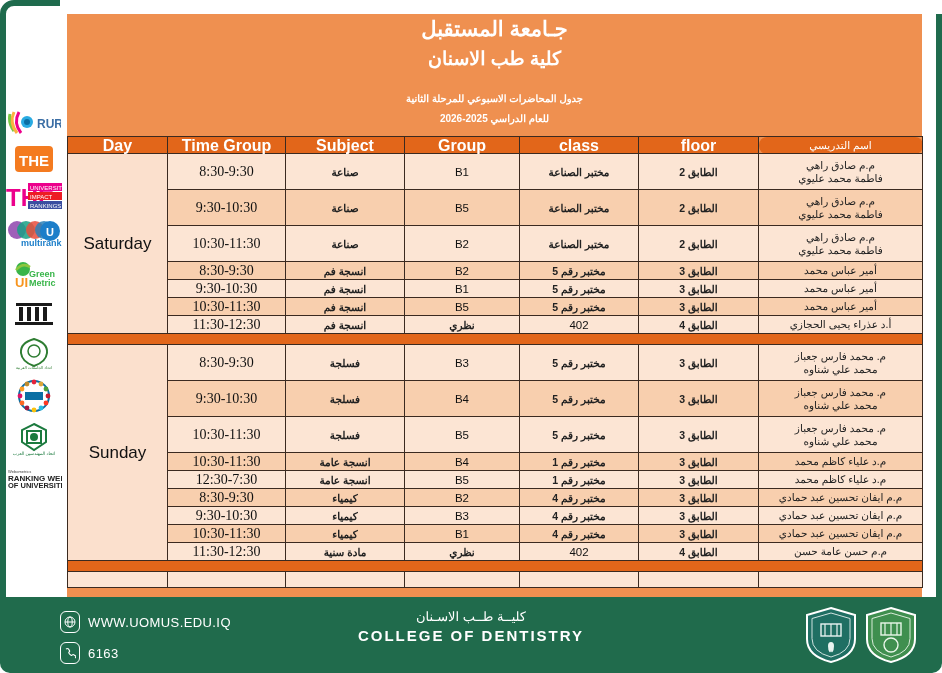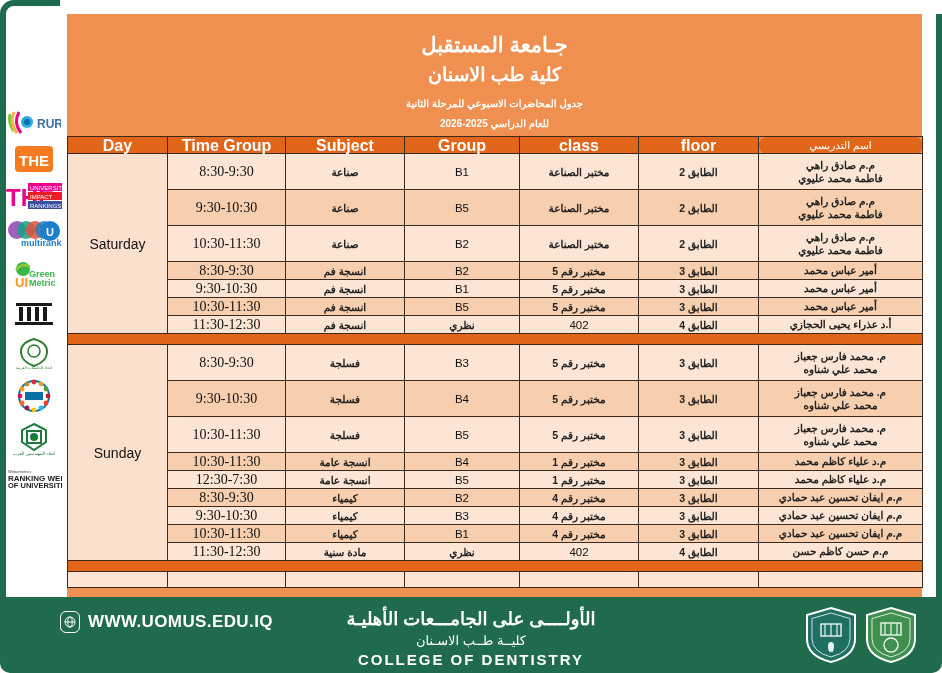--- a/index.html
+++ b/index.html
@@ -27,63 +27,63 @@
     position: absolute; left: 6px; top: 110px; width: 60px; height: 420px;
     display: flex; flex-direction: column; align-items: flex-start; gap: 9px;
   }
   .logo-box { width: 56px; display: flex; flex-direction: column; align-items: center; }
 
   
   .panel {
     position: absolute; left: 67px; top: 14px; width: 855px; height: 583px;
     background: #ef9050;
   }
-  .panel-head { padding-top: 16px; text-align: center; color: #ffffff; }
+  .panel-head { text-align: center; color: #ffffff; }
   .ttl-1 { font-size: 21px; font-weight: bold; line-height: 30px; direction: rtl; }
   .ttl-2 { font-size: 19px; font-weight: bold; line-height: 30px; direction: rtl; }
-  .sub-1 { font-size: 10px; font-weight: bold; line-height: 22px; direction: rtl; margin-top: 3px;}
+  .sub-1 { font-size: 10px; font-weight: bold; line-height: 22px; direction: rtl; margin-top: 14px;}
   .sub-2 { font-size: 10px; font-weight: bold; line-height: 18px; direction: rtl; }
 
   
   .tbl-wrap { position: absolute; left: 0px; top: 122px; width: 855px; }
   table.sched { border-collapse: collapse; width: 855px; table-layout: fixed; font-size: 11px; }
   table.sched td, table.sched th { border: 1px solid #3b2a20; padding: 0 3px; }
   thead th {
     background: #e2661a; color: #ffffff; font-weight: bold;
     height: 17px; font-size: 16px; text-align: center; line-height: 15px;
   }
   th.ar { direction: rtl; font-size: 10.5px; font-weight: normal; border-radius: 8px; }
 
   td { text-align: center; vertical-align: middle; color: #1a1a1a; }
   .ar { direction: rtl; }
   .c-light { background: #fce5d4; }
   .c-dark  { background: #f8cfae; }
-  .daycell { background: #fbe0cd; font-size: 14px; font-weight: normal; color: #111; }
-  .teacher { font-size: 10.5px; font-weight: bold; color: #222; direction: rtl; line-height: 13px; margin-left: 9px; }
+  .daycell { background: #fbe0cd; font-size: 17px; font-weight: normal; color: #111; }
+  .teacher { font-size: 10.5px; font-weight: normal; color: #222; direction: rtl; line-height: 13px; margin-left: 9px; }
   .ar-b { font-weight: bold; direction: rtl; font-size: 10.5px; color: #222; }
   .time { font-size: 14px; color: #111; font-family: Liberation Serif, serif; }
   .grp  { font-size: 11.5px; color: #111; }
   .band td { background: #e2661a; height: 11px; border-left: 1px solid #e2661a; border-right: 1px solid #e2661a; padding:0; }
   .tall td { height: 36px; }
   .short td { height: 18px; }
   .blank td { height: 16px; }
 
   
   .footer {
     position: absolute; left: 0; bottom: 0; width: 942px; height: 76px;
     background: #206b4c; border-radius: 0 0 10px 10px;
     display: flex; align-items: center;
   }
   .foot-contact { position: absolute; left: 60px; top: 14px; color:#fff; }
   .fc-row { display: flex; align-items: center; gap: 8px; margin-bottom: 9px; }
   .fc-ico {
     width: 20px; height: 22px; border: 1.5px solid #fff; border-radius: 6px;
     display: flex; align-items: center; justify-content: center; font-size: 11px; color: #fff;
   }
-  .fc-txt { font-size: 17px; font-weight: bold; letter-spacing: .4px; }
+  .fc-txt { font-size: 13px; font-weight: normal; letter-spacing: .4px; }
   .foot-center {
     position: absolute; left: 0; right: 0; top: 10px; text-align: center; color: #fff;
   }
   .fa-1 { font-size: 18px; font-weight: bold; direction: rtl; line-height: 24px; letter-spacing: 1px;}
   .fa-2 { font-size: 13px; font-weight: normal; direction: rtl; line-height: 19px; letter-spacing: 1px;}
   .fa-3 { font-size: 15px; font-weight: bold; line-height: 20px; letter-spacing: 2px; }
   .foot-seals { position: absolute; right: 24px; top: 9px; display: flex; gap: 6px; }
 </style>
 </head>
 <body>
@@ -355,21 +355,21 @@
               <td class="ar-b c-dark">مختبر رقم 4</td>
               <td class="ar-b c-dark">الطابق 3</td>
               <td class="teacher c-dark">م.م ايفان تحسين عبد حمادي</td>
             </tr>
             <tr class="short ">
               <td class="time c-light">11:30-12:30</td>
               <td class="ar-b c-light">مادة سنية</td>
               <td class="ar-b c-light">نظري</td>
               <td class="grp c-light">402</td>
               <td class="ar-b c-light">الطابق 4</td>
-              <td class="teacher c-light">م.م حسن كاظم حسن</td>
+              <td class="teacher c-light">م.م حسن عامة حسن</td>
             </tr>
             <tr class="band">
               <td colspan="7"></td>
             </tr>
             <tr class="blank">
               <td class="c-light"></td>
               <td class="c-light"></td>
               <td class="c-light"></td>
               <td class="c-light"></td>
               <td class="c-light"></td>
@@ -389,24 +389,31 @@
       <div class="fc-row">
         <span class="fc-ico">
           <svg width="12" height="12" viewBox="0 0 12 12">
               <circle cx="6" cy="6" r="5" fill="none" stroke="#fff" stroke-width="1"></circle>
               <ellipse cx="6" cy="6" rx="2.2" ry="5" fill="none" stroke="#fff" stroke-width="1"></ellipse>
               <line x1="1" y1="6" x2="11" y2="6" stroke="#fff" stroke-width="1"></line>
             </svg>
         </span>
         <span class="fc-txt">WWW.UOMUS.EDU.IQ</span>
       </div>
+      <div class="fc-row">
+        <span class="fc-ico">
+          <svg width="12" height="12" viewBox="0 0 12 12">
+              <path d="M2 2 q1.5 -1 2.5 0 l1 1.6 q.4 .8 -.4 1.4 q-.6 .5 -.1 1.3 q.8 1.3 2 1.9 q.8 .4 1.3 -.2 q.6 -.7 1.4 -.3 l1.6 1 q1 1 0 2.4" fill="none" stroke="#fff" stroke-width="1.1"></path>
+            </svg>
+        </span>
+        <span class="fc-txt">6163</span>
+      </div>
     </div>
 
     <div class="foot-center">
-      <div class="fa-1">الأولــــى على الجامـــعات الأهليـة</div>
       <div class="fa-2">كليــة طــب الاسـنان</div>
       <div class="fa-3">COLLEGE OF DENTISTRY</div>
     </div>
 
     <div class="foot-seals">
       <svg width="54" height="58" viewBox="0 0 54 58">
         <path d="M27 2 L51 9 v24 q0 17 -24 23 Q3 50 3 33 V9z" fill="#1f6f63" stroke="#fff" stroke-width="2"></path>
         <path d="M27 7 L46 12.5 v20 q0 13.5 -19 18.5 Q8 46 8 32.5 V12.5z" fill="none" stroke="#cfe3e0" stroke-width="1"></path>
         <rect x="17" y="18" width="20" height="12" fill="none" stroke="#eaf4f2" stroke-width="1.4"></rect>
         <line x1="21" y1="18" x2="21" y2="30" stroke="#eaf4f2" stroke-width="1.2"></line>

